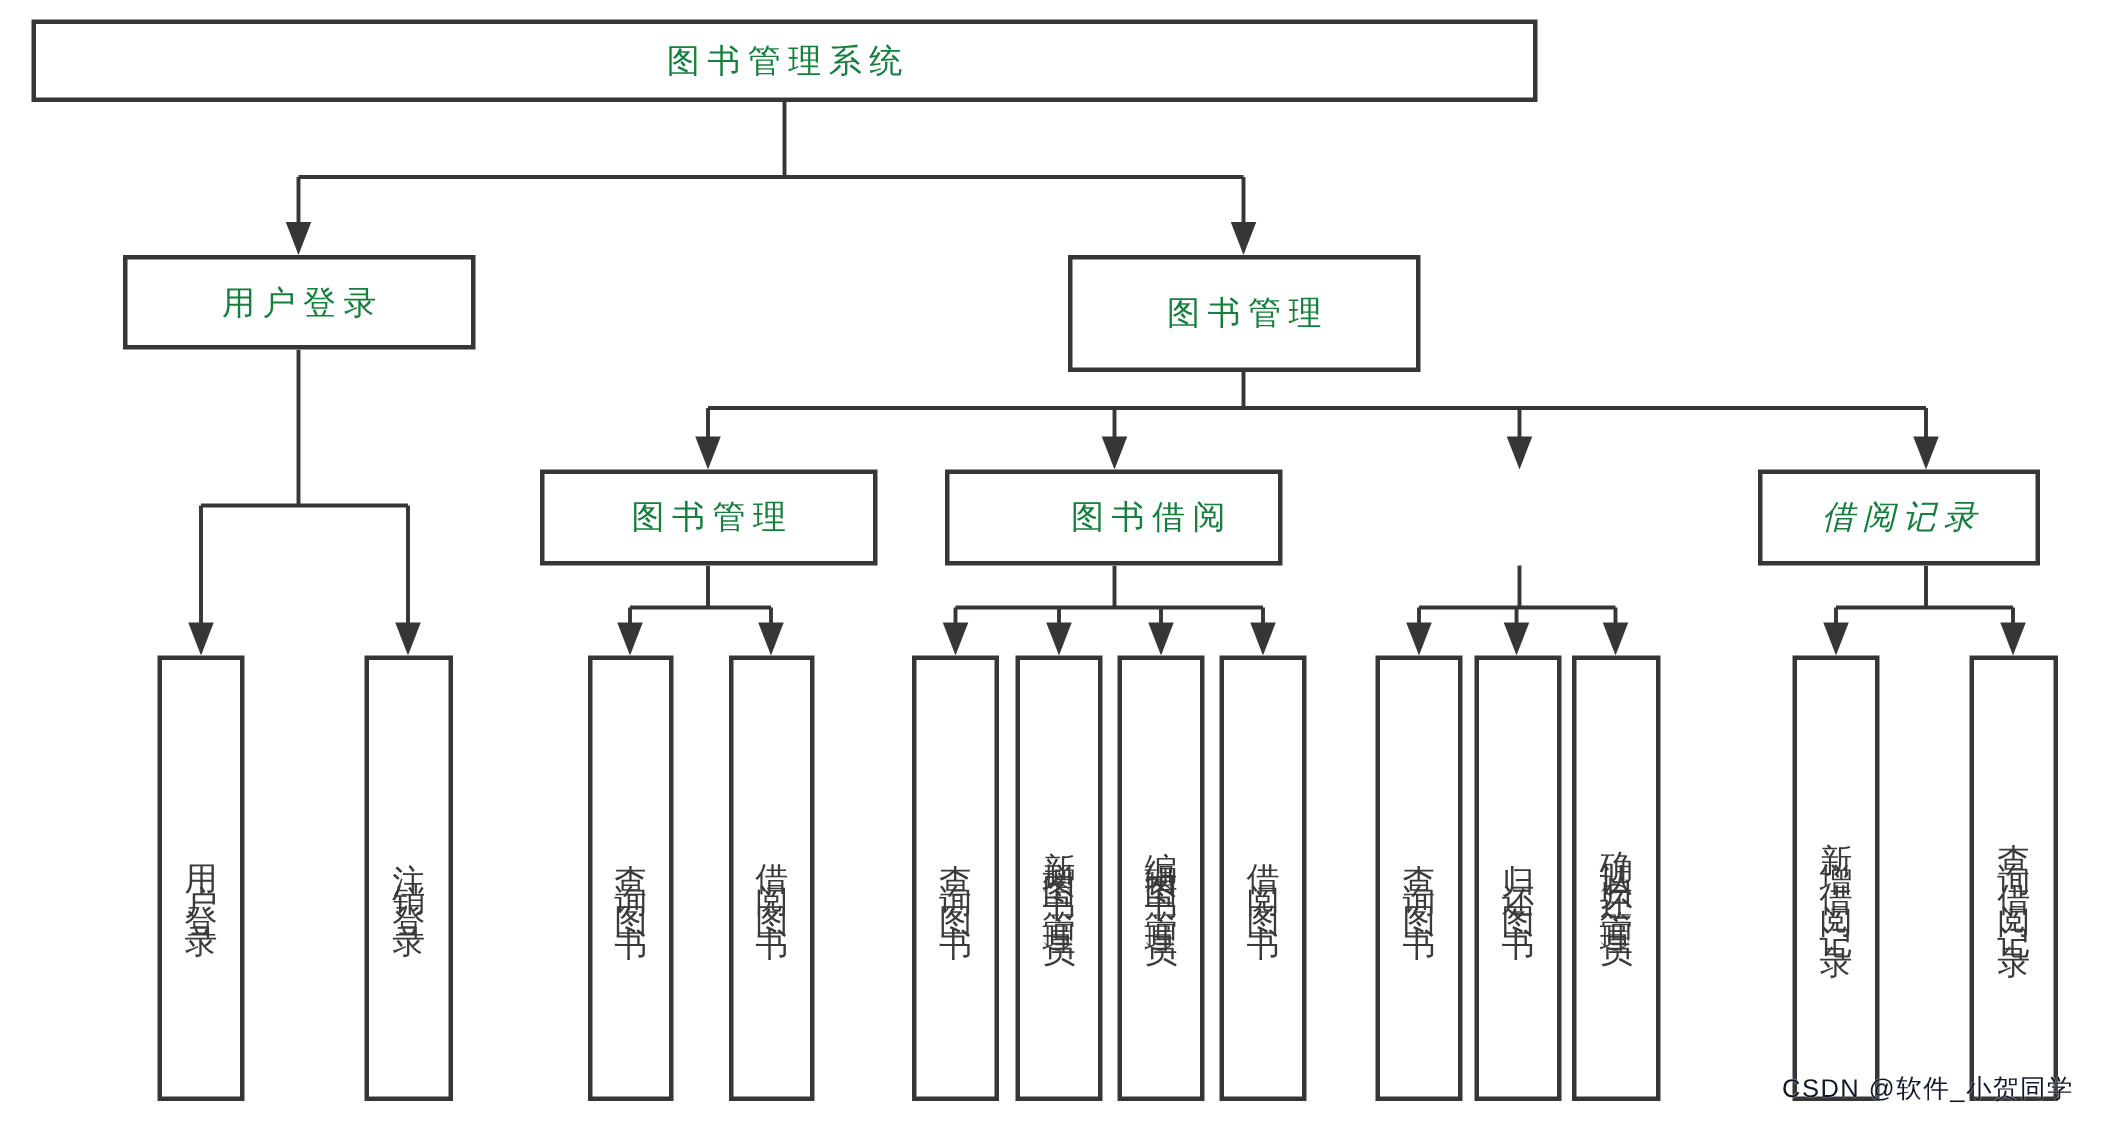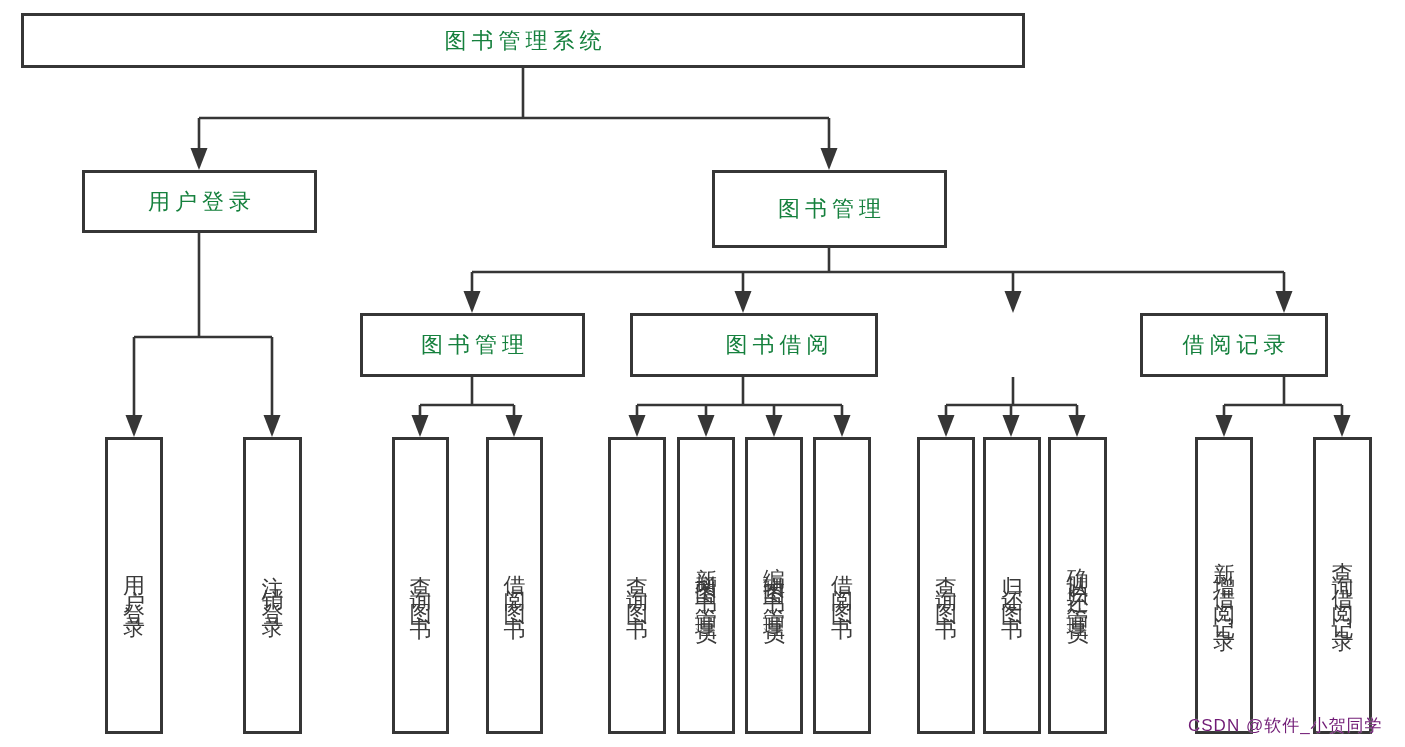--- a/index.html
+++ b/index.html
@@ -48,21 +48,21 @@
   }
   .leaf .vtext.long {
     letter-spacing: 8px;
   }
   .watermark {
     position: absolute;
     left: 1188px;
     top: 714px;
     font-size: 17px;
     letter-spacing: 1px;
-    color: #701a75;
+    color: #0f172a;
     white-space: nowrap;
     text-shadow: 0 0 1px #ffffff;
   }
 </style>
 </head>
 <body>
 
 <div class="canvas">
 
   <svg class="connectors" viewBox="0 0 1405 747" xmlns="http://www.w3.org/2000/svg">
@@ -114,24 +114,24 @@
   <div class="node" style="left:82px; top:170px; width:235px; height:63px;">
     <span class="hlabel">用户登录</span>
   </div>
   <div class="node" style="left:712px; top:170px; width:235px; height:78px;">
     <span class="hlabel">图书管理</span>
   </div>
 
   <div class="node" style="left:360px; top:313px; width:225px; height:64px;">
     <span class="hlabel">图书管理</span>
   </div>
-  <div class="node" style="left:630px; top:313px; width:248px; height:64px;padding-left:46px;">
+  <div class="node" style="left:630px; top:313px; width:225px; height:64px;padding-left:46px;">
     <span class="hlabel">图书借阅</span>
   </div>
-  <div class="node" style="left:1140px; top:313px; width:188px; height:64px;">
+  <div class="node" style="left:1172px; top:313px; width:188px; height:64px;font-style:italic;">
     <span class="hlabel">借阅记录</span>
   </div>
 
   <div class="node leaf" style="left:105px; top:437px; width:58px; height:297px;">
     <span class="vtext">用户登录</span>
   </div>
   <div class="node leaf" style="left:243px; top:437px; width:59px; height:297px;">
     <span class="vtext">注销登录</span>
   </div>
 

